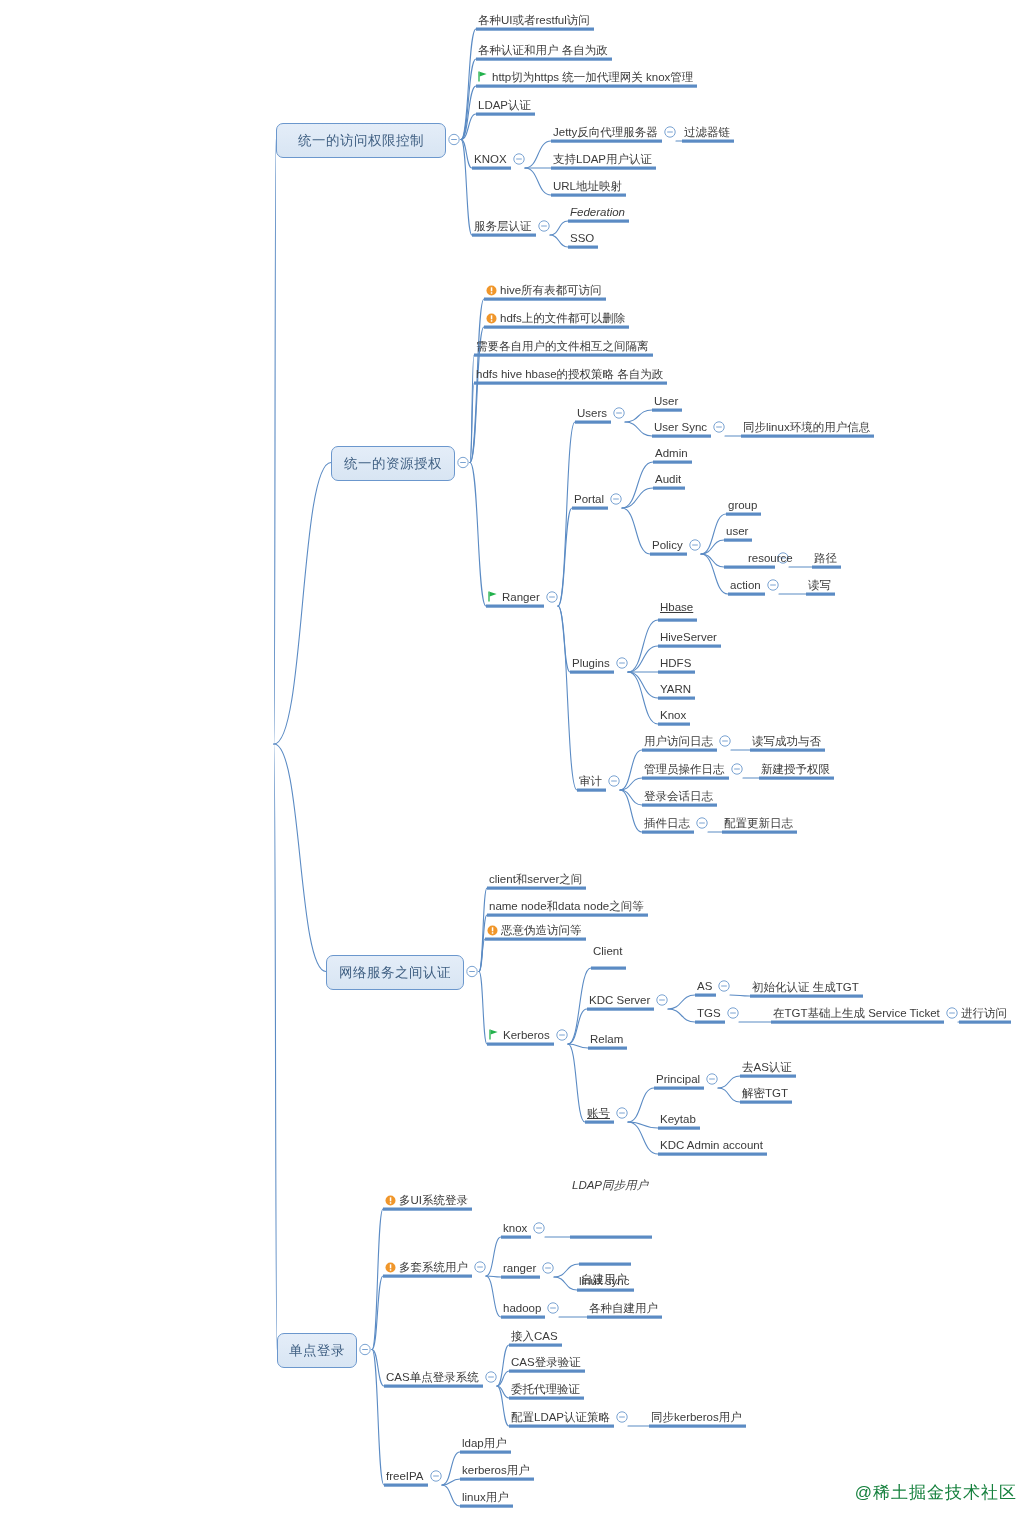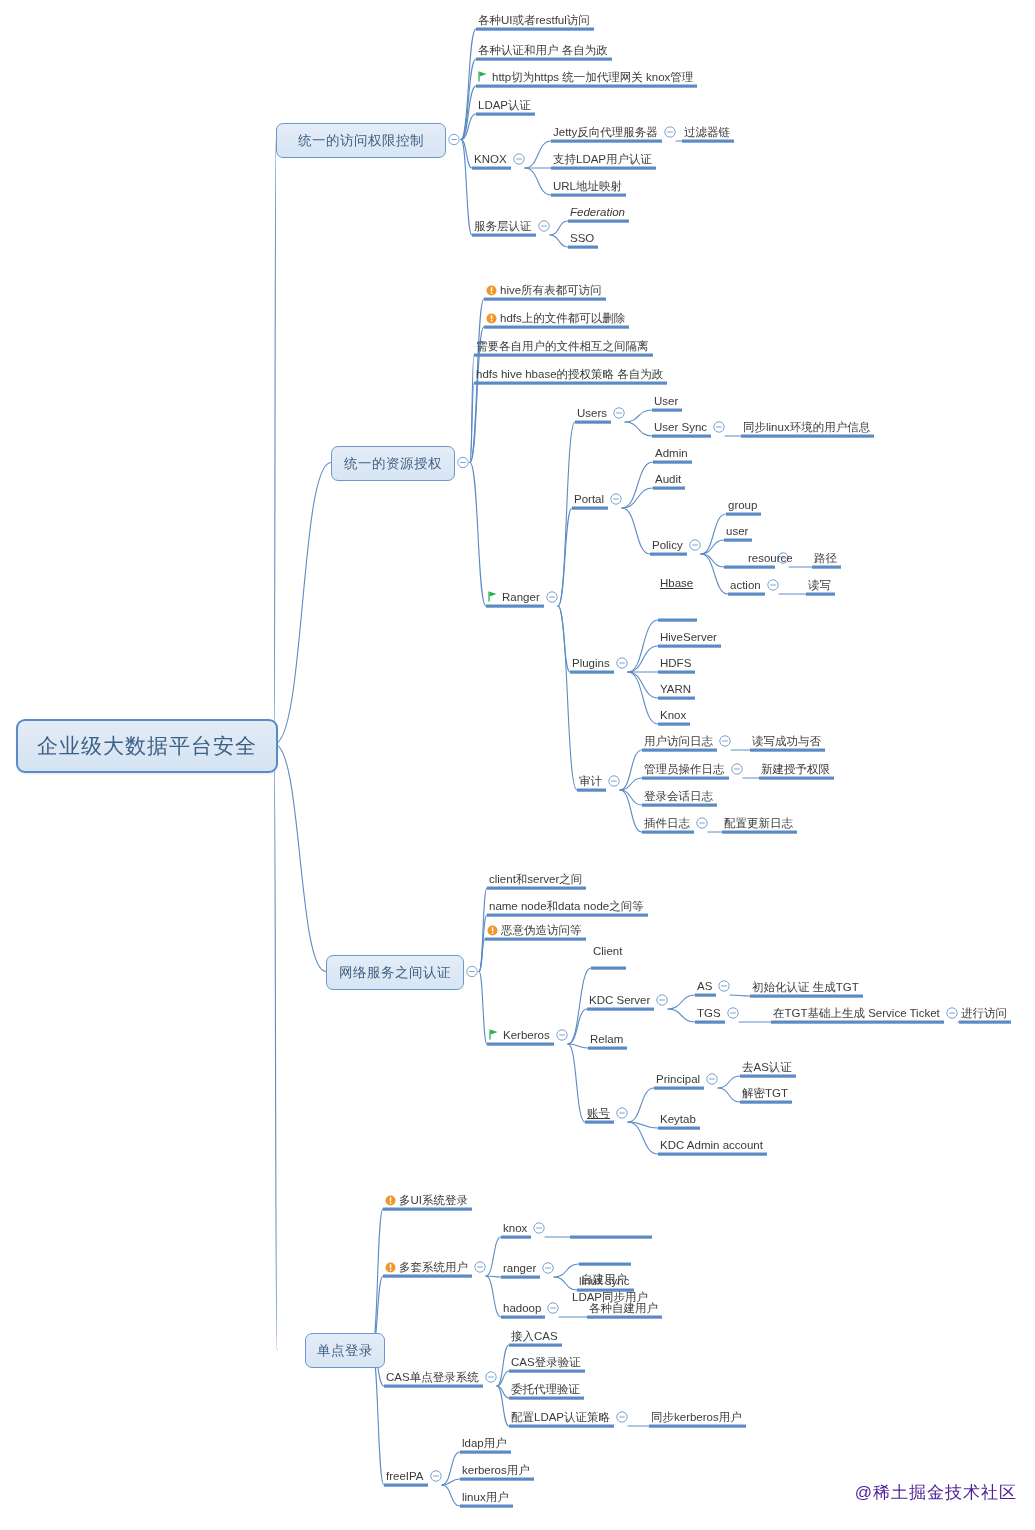--- a/index.html
+++ b/index.html
@@ -26,21 +26,21 @@
     position:absolute;
     background:linear-gradient(180deg,#e4edf8 0%,#d8e5f3 100%);
     border:1.6px solid #6b97cd;border-radius:7px;
     display:flex;align-items:center;justify-content:center;
     color:#3f5f82;font-size:13.5px;letter-spacing:.5px;
   }
   .icon-flag{display:inline-block;vertical-align:-1px;margin-right:4px;}
   .icon-warn{display:inline-block;vertical-align:-2px;margin-right:3px;}
   .watermark{
     position:absolute;right:18px;bottom:26px;
-    color:#4c1d95;font-size:17px;letter-spacing:1px;
+    color:#15803d;font-size:17px;letter-spacing:1px;
     user-select:none;
   }
 </style>
 </head>
 <body>
 
 <div id="mindmap">
   <svg class="mm-svg" id="mm-lines" width="1035" height="1530">
       <path d="M274,744 C275.1,744 274.9,139.5 276,139.5" fill="none" stroke="#5b8bc4" stroke-width="1.1" stroke-linecap="round"></path>
       <g>
@@ -389,21 +389,21 @@
       <div class="node-label" style="left: 655px; top: 446px;"><span>Admin</span></div>
       <div class="node-label" style="left: 655px; top: 472px;"><span>Audit</span></div>
       <div class="node-label" style="left: 652px; top: 538px;"><span>Policy</span></div>
       <div class="node-label" style="left: 728px; top: 498px;"><span>group</span></div>
       <div class="node-label" style="left: 726px; top: 524px;"><span>user</span></div>
       <div class="node-label" style="left: 748px; top: 551px;"><span>resource</span></div>
       <div class="node-label" style="left: 814px; top: 551px;"><span>路径</span></div>
       <div class="node-label" style="left: 730px; top: 578px;"><span>action</span></div>
       <div class="node-label" style="left: 808px; top: 578px;"><span>读写</span></div>
       <div class="node-label" style="left: 572px; top: 656px;"><span>Plugins</span></div>
-      <div class="node-label" style="left: 660px; top: 576px; text-decoration: underline;"><span>Hbase</span></div>
+      <div class="node-label" style="left: 660px; top: 600px; text-decoration: underline;"><span>Hbase</span></div>
       <div class="node-label" style="left: 660px; top: 630px;"><span>HiveServer</span></div>
       <div class="node-label" style="left: 660px; top: 656px;"><span>HDFS</span></div>
       <div class="node-label" style="left: 660px; top: 682px;"><span>YARN</span></div>
       <div class="node-label" style="left: 660px; top: 708px;"><span>Knox</span></div>
       <div class="node-label" style="left: 579px; top: 774px;"><span>审计</span></div>
       <div class="node-label" style="left: 644px; top: 734px;"><span>用户访问日志</span></div>
       <div class="node-label" style="left: 752px; top: 734px;"><span>读写成功与否</span></div>
       <div class="node-label" style="left: 644px; top: 762px;"><span>管理员操作日志</span></div>
       <div class="node-label" style="left: 761px; top: 762px;"><span>新建授予权限</span></div>
       <div class="node-label" style="left: 644px; top: 789px;"><span>登录会话日志</span></div>
@@ -430,46 +430,45 @@
       <div class="node-label" style="left: 697px; top: 1006px;"><span>TGS</span></div>
       <div class="node-label" style="left: 773px; top: 1006px;"><span>在TGT基础上生成 Service Ticket</span></div>
       <div class="node-label" style="left: 961px; top: 1006px;"><span>进行访问</span></div>
       <div class="node-label" style="left: 590px; top: 1032px;"><span>Relam</span></div>
       <div class="node-label" style="left: 587px; top: 1106px; text-decoration: underline;"><span>账号</span></div>
       <div class="node-label" style="left: 656px; top: 1072px;"><span>Principal</span></div>
       <div class="node-label" style="left: 742px; top: 1060px;"><span>去AS认证</span></div>
       <div class="node-label" style="left: 742px; top: 1086px;"><span>解密TGT</span></div>
       <div class="node-label" style="left: 660px; top: 1112px;"><span>Keytab</span></div>
       <div class="node-label" style="left: 660px; top: 1138px;"><span>KDC Admin account</span></div>
-      <div class="main-box" style="left: 277px; top: 1333px; width: 78px; height: 33px; margin-left: 28px;">
+      <div class="main-box" style="left: 277px; top: 1333px; width: 78px; height: 33px;">
         <span>单点登录</span>
       </div>
       <div class="node-label" style="left: 385px; top: 1193px;"><svg class="icon-warn" width="11" height="11" viewBox="0 0 11 11">
           <circle cx="5.5" cy="5.5" r="5" fill="#f0962a"></circle>
           <rect x="4.8" y="2.3" width="1.5" height="4" fill="#fff"></rect>
           <rect x="4.8" y="7.2" width="1.5" height="1.5" fill="#fff"></rect>
         </svg><span>多UI系统登录</span></div>
       <div class="node-label" style="left: 385px; top: 1260px;"><svg class="icon-warn" width="11" height="11" viewBox="0 0 11 11">
           <circle cx="5.5" cy="5.5" r="5" fill="#f0962a"></circle>
           <rect x="4.8" y="2.3" width="1.5" height="4" fill="#fff"></rect>
           <rect x="4.8" y="7.2" width="1.5" height="1.5" fill="#fff"></rect>
         </svg><span>多套系统用户</span></div>
       <div class="node-label" style="left: 503px; top: 1221px;"><span>knox</span></div>
-      <div class="node-label" style="left: 572px; top: 1290px;"><span>LDAP同步用户</span></div>
+      <div class="node-label" style="left: 572px; top: 1178px; font-style: italic;"><span>LDAP同步用户</span></div>
       <div class="node-label" style="left: 503px; top: 1261px;"><span>ranger</span></div>
       <div class="node-label" style="left: 581px; top: 1248px; margin-top: 24px;"><span>自建用户</span></div>
       <div class="node-label" style="left: 579px; top: 1274px;"><span>linux sync</span></div>
       <div class="node-label" style="left: 503px; top: 1301px;"><span>hadoop</span></div>
       <div class="node-label" style="left: 589px; top: 1301px;"><span>各种自建用户</span></div>
       <div class="node-label" style="left: 386px; top: 1370px;"><span>CAS单点登录系统</span></div>
       <div class="node-label" style="left: 511px; top: 1329px;"><span>接入CAS</span></div>
       <div class="node-label" style="left: 511px; top: 1355px;"><span>CAS登录验证</span></div>
       <div class="node-label" style="left: 511px; top: 1382px;"><span>委托代理验证</span></div>
       <div class="node-label" style="left: 511px; top: 1410px;"><span>配置LDAP认证策略</span></div>
       <div class="node-label" style="left: 651px; top: 1410px;"><span>同步kerberos用户</span></div>
       <div class="node-label" style="left: 386px; top: 1469px;"><span>freeIPA</span></div>
       <div class="node-label" style="left: 462px; top: 1436px;"><span>ldap用户</span></div>
       <div class="node-label" style="left: 462px; top: 1463px;"><span>kerberos用户</span></div>
       <div class="node-label" style="left: 462px; top: 1490px;"><span>linux用户</span></div>
     </div>
-  <div class="root-box" id="root-box" style="left: 16px; top: 719px; width: 258px; height: 50px;">企业级大数据平台安全</div>
   <div class="watermark">@稀土掘金技术社区</div>
 </div>
 
 </body></html>

